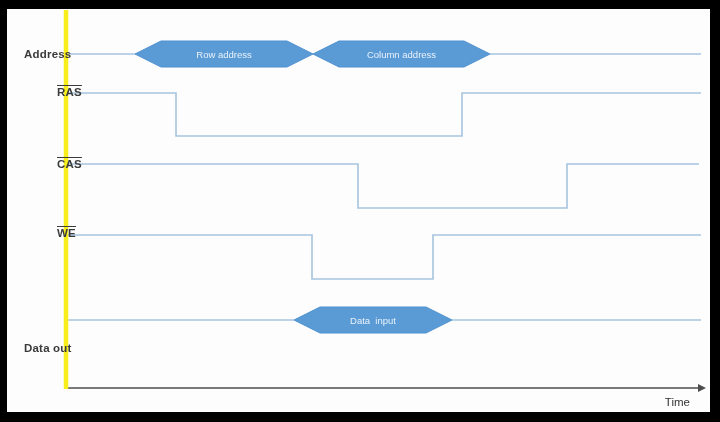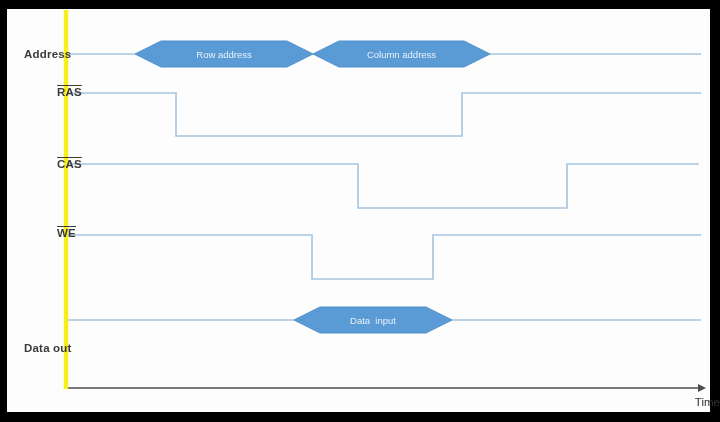--- a/index.html
+++ b/index.html
@@ -30,21 +30,21 @@
     line-height:14px;
   }
   .sig-label span.ovl{ text-decoration:overline;margin-left:33px; }
   .lbl-address{top:47px;}
   .lbl-ras{top:85px;}
   .lbl-cas{top:157px;text-align:center;}
   .lbl-we{top:226px;text-align:center;}
   .lbl-dataout{top:313px;width:60px;margin-top:28px;}
   .time-label{
     position:absolute;
-    right:0;top:396px;
+    right:30px;top:396px;
     font-size:11.5px;
     color:#333;
   }
   text.bus-txt{
     font-family:"Liberation Sans","DejaVu Sans",sans-serif;
     font-size:9.5px;
     fill:#e8f1fa;
     white-space:pre;
   }
 </style>

